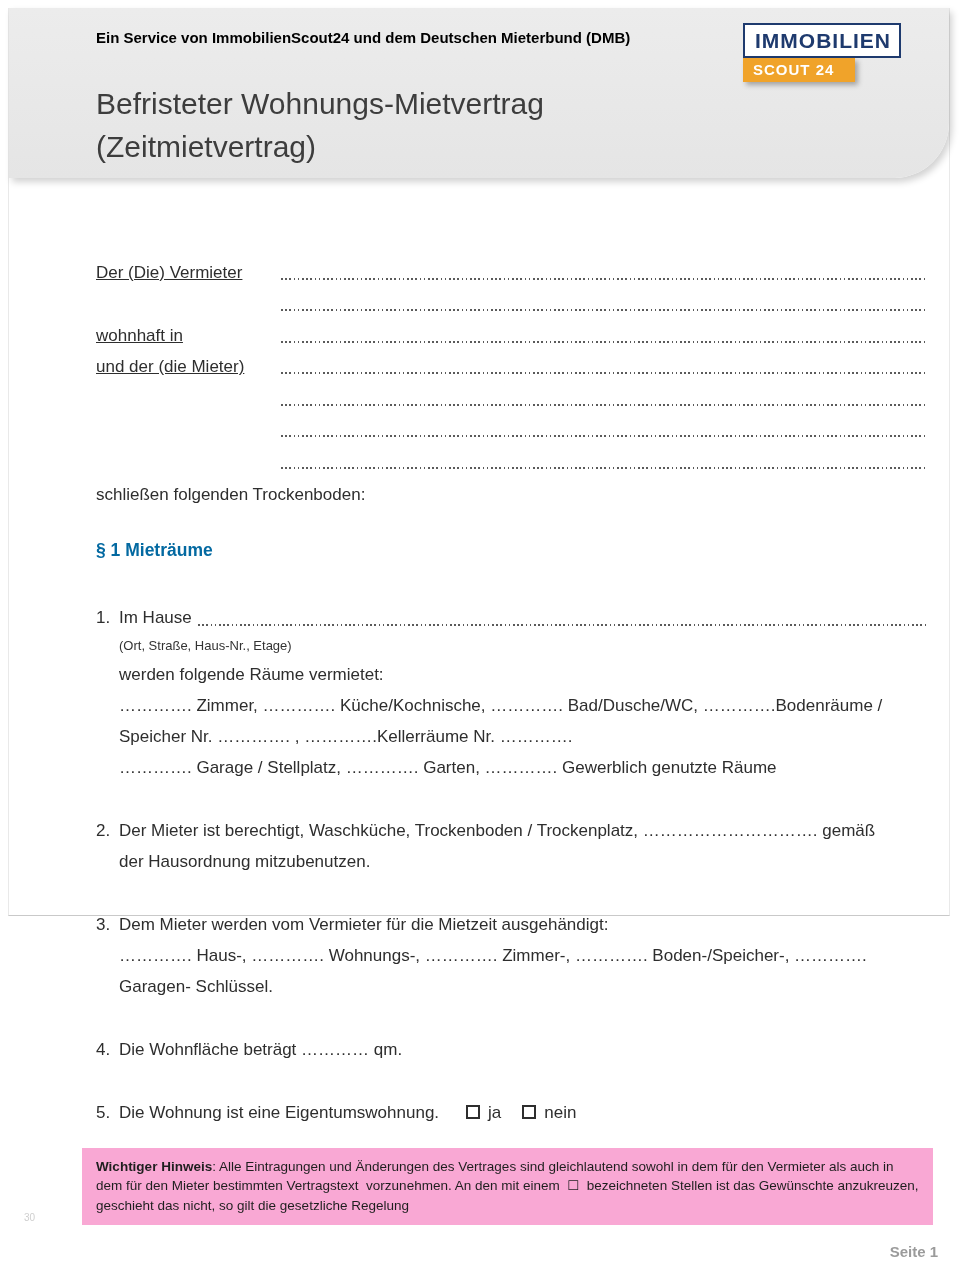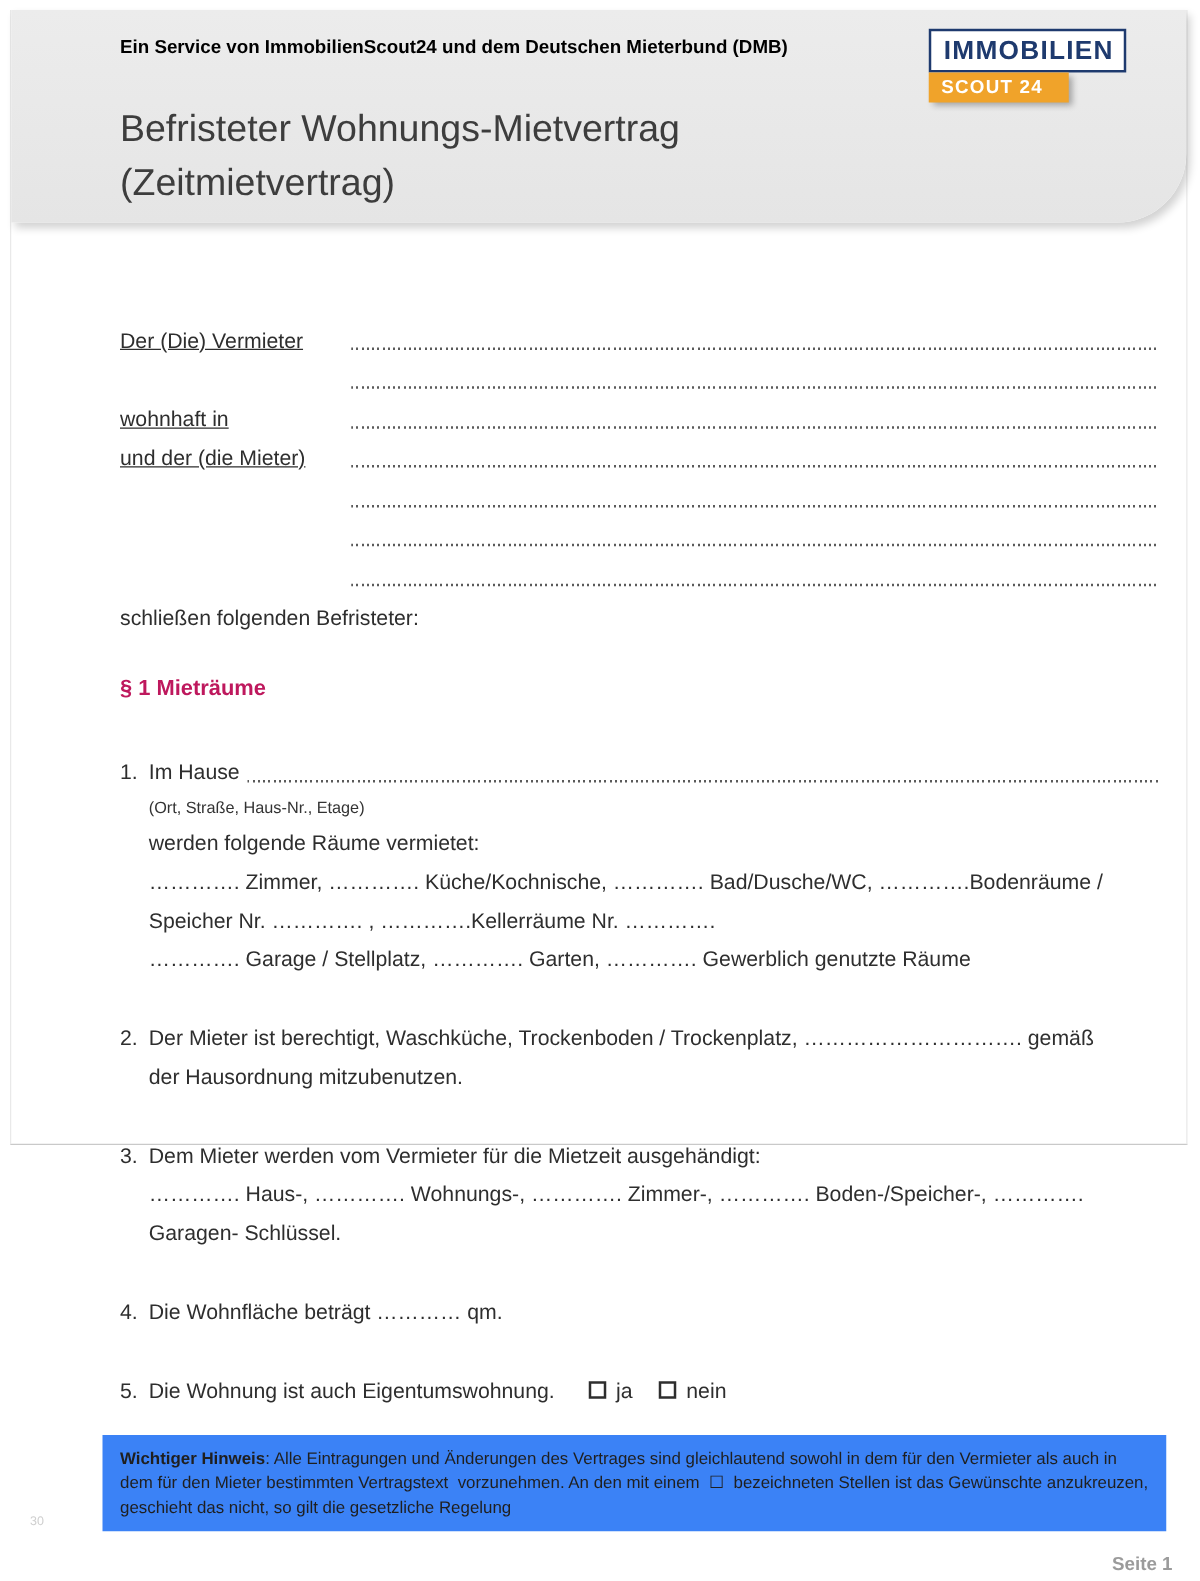--- a/index.html
+++ b/index.html
@@ -96,21 +96,21 @@
     height: 1.6px;
     margin-bottom: 7px;
     background-image: repeating-linear-gradient(to right, #5a5a5a 0 1.6px, transparent 1.6px 4.2px);
   }
   .closing { margin-top: 8px; line-height: 22px; }
   .heading {
     margin-top: 33px;
     font-size: 17.5px;
     font-weight: 700;
     line-height: 22px;
-    color: #be185d;
+    color: #0369a1;
   }
   .item { display: flex; margin-top: 32px; line-height: 31px; }
   .item-first { margin-top: 41px; }
   .item-num { flex: 0 0 23px; }
   .item-body { flex: 1 1 auto; min-width: 0; }
   .lead-row { display: flex; align-items: flex-end; line-height: 31px; }
   .lead-row .leader { margin-bottom: 7px; margin-left: 6px; }
   .note { font-size: 13px; line-height: 26px; color: #333; }
   .line { line-height: 31px; }
   .checkbox {
@@ -119,21 +119,21 @@
     border: 2px solid #2e2e2e;
     background: #fff;
     vertical-align: -1px;
     margin: 0 8px 0 27px;
     box-sizing: border-box;
   }
   .checkbox.cb-2 { margin-left: 21px; }
   
   .notice {
     margin: 20px -6px 4px -14px;
-    background: #3b82f6;
+    background: #f9a8d4;
     padding: 9px 12px 10px 14px;
     font-size: 13.5px;
     line-height: 19.5px;
     color: #1f1f1f;
   }
   .notice span { white-space: pre-wrap; }
   .notice-label { font-weight: 700; }
   
   .page-label {
     position: absolute;
@@ -192,21 +192,21 @@
       <div class="party-row">
         <span class="party-label"></span>
         <span class="leader"></span>
       </div>
       <div class="party-row">
         <span class="party-label"></span>
         <span class="leader"></span>
       </div>
     </div>
 
-    <div class="closing">schließen folgenden Befristeter:</div>
+    <div class="closing">schließen folgenden Trockenboden:</div>
 
     <div class="heading">§ 1 Mieträume</div>
 
     <div class="item item-first">
       <div class="item-num">1.</div>
       <div class="item-body">
         <div class="lead-row">
           <span>Im Hause</span>
           <span class="leader"></span>
         </div>
@@ -239,21 +239,21 @@
       <div class="item-num">4.</div>
       <div class="item-body">
         <div class="line">Die Wohnfläche beträgt ………… qm.</div>
       </div>
     </div>
 
     <div class="item">
       <div class="item-num">5.</div>
       <div class="item-body">
         <div class="line">
-          <span>Die Wohnung ist auch Eigentumswohnung.</span><span class="checkbox"></span><span>ja</span><span class="checkbox cb-2"></span><span>nein</span>
+          <span>Die Wohnung ist eine Eigentumswohnung.</span><span class="checkbox"></span><span>ja</span><span class="checkbox cb-2"></span><span>nein</span>
         </div>
       </div>
     </div>
 
     <div class="notice">
       <span class="notice-label">Wichtiger Hinweis</span><span>: Alle Eintragungen und Änderungen des Vertrages sind gleichlautend sowohl in dem für den Vermieter als auch in dem für den Mieter bestimmten Vertragstext  vorzunehmen. An den mit einem  ☐  bezeichneten Stellen ist das Gewünschte anzukreuzen, geschieht das nicht, so gilt die gesetzliche Regelung</span>
     </div>
 
   </div>
 </div>

